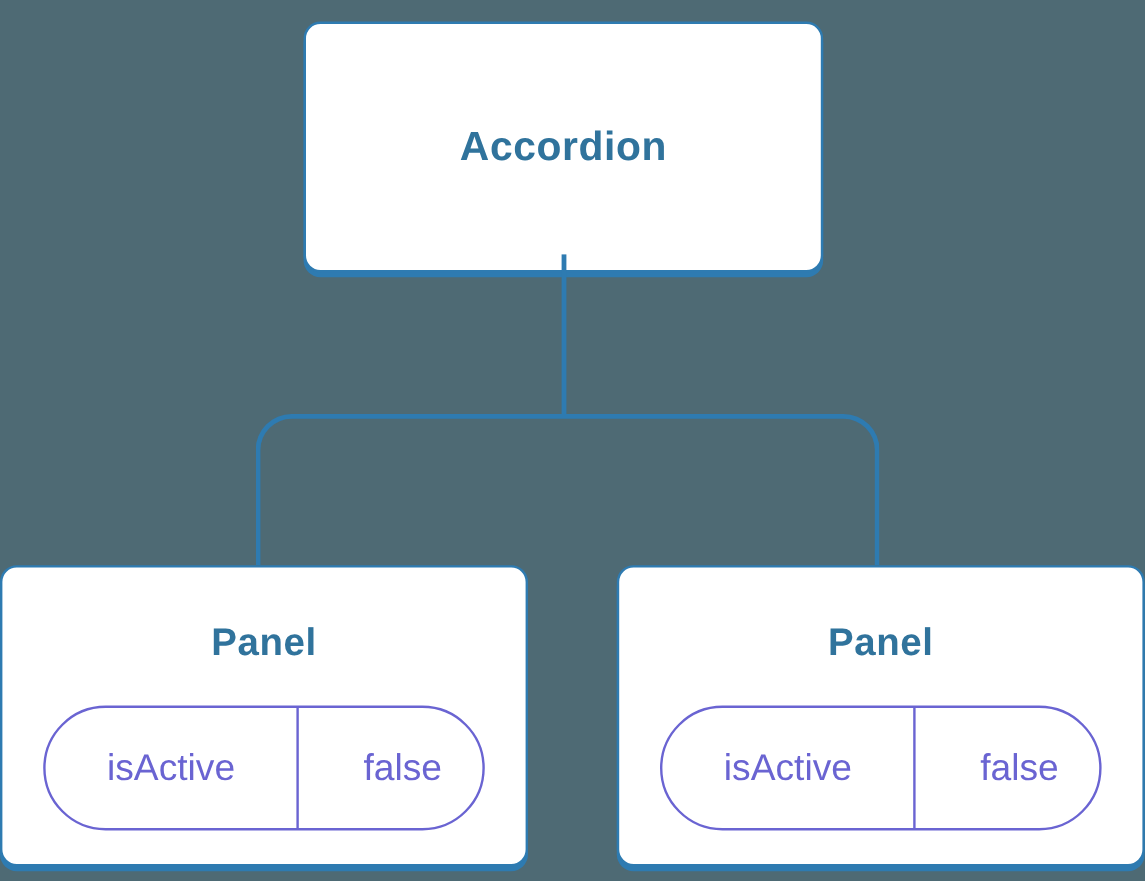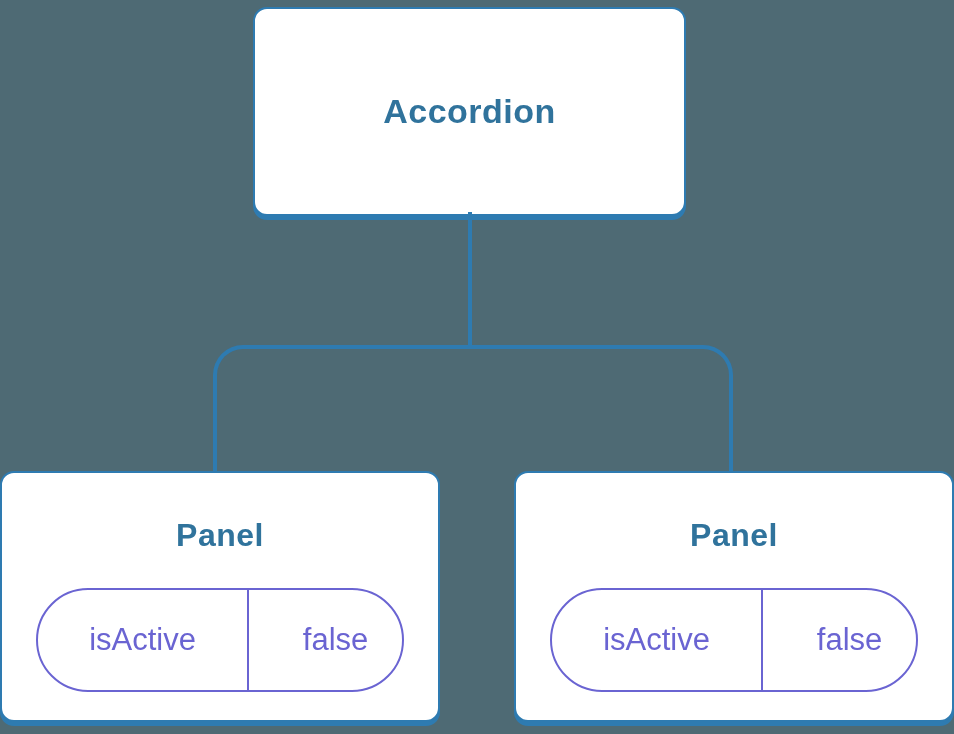--- a/index.html
+++ b/index.html
@@ -22,21 +22,21 @@
     background:var(--background);
   }
   .node{
     position:absolute;
     background:var(--box-background);
     border:2px solid var(--box-border);
     border-radius:14px;
     box-shadow:0 4px 0 var(--box-border);
   }
   .node-root{
-    left:253px;top:7px;width:433px;height:209px;
+    left:253px;top:18px;width:433px;height:209px;
     display:flex;align-items:center;justify-content:center;
   }
   .node-title{
     color:var(--title-text);
     font-size:34px;
     font-weight:600;
     letter-spacing:0.5px;
   }
   .stem{
     position:absolute;

